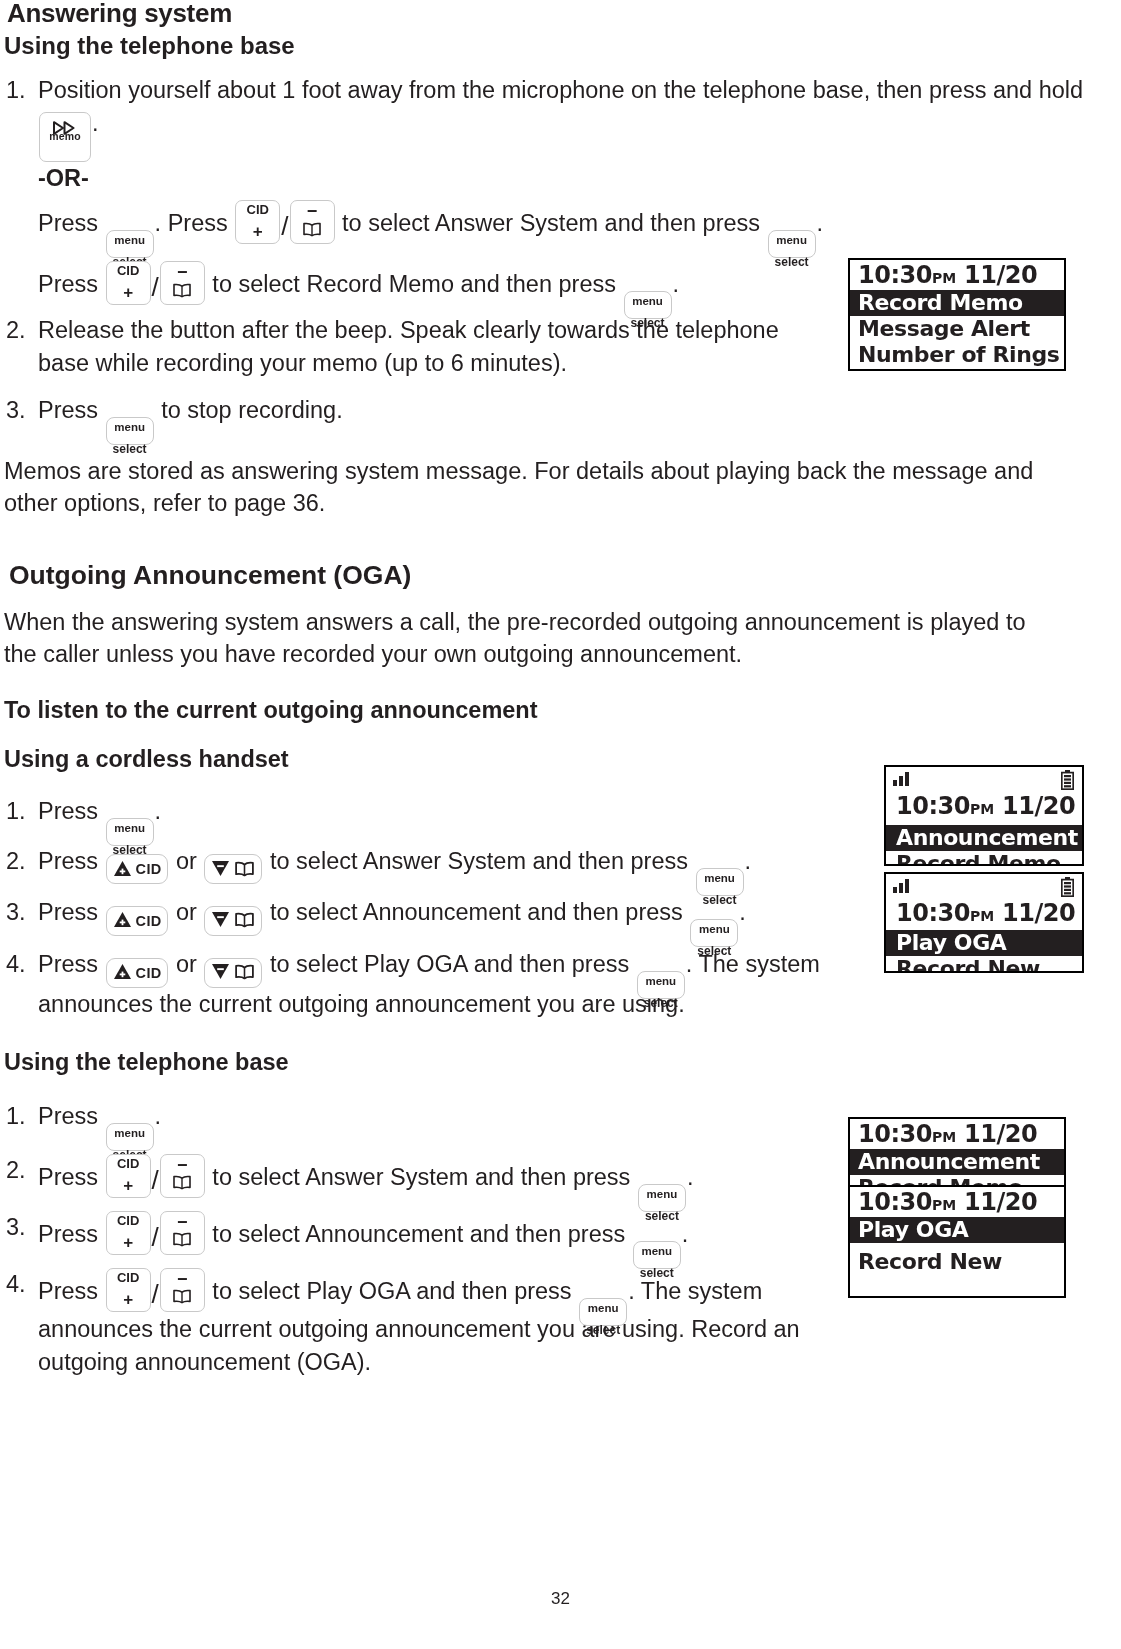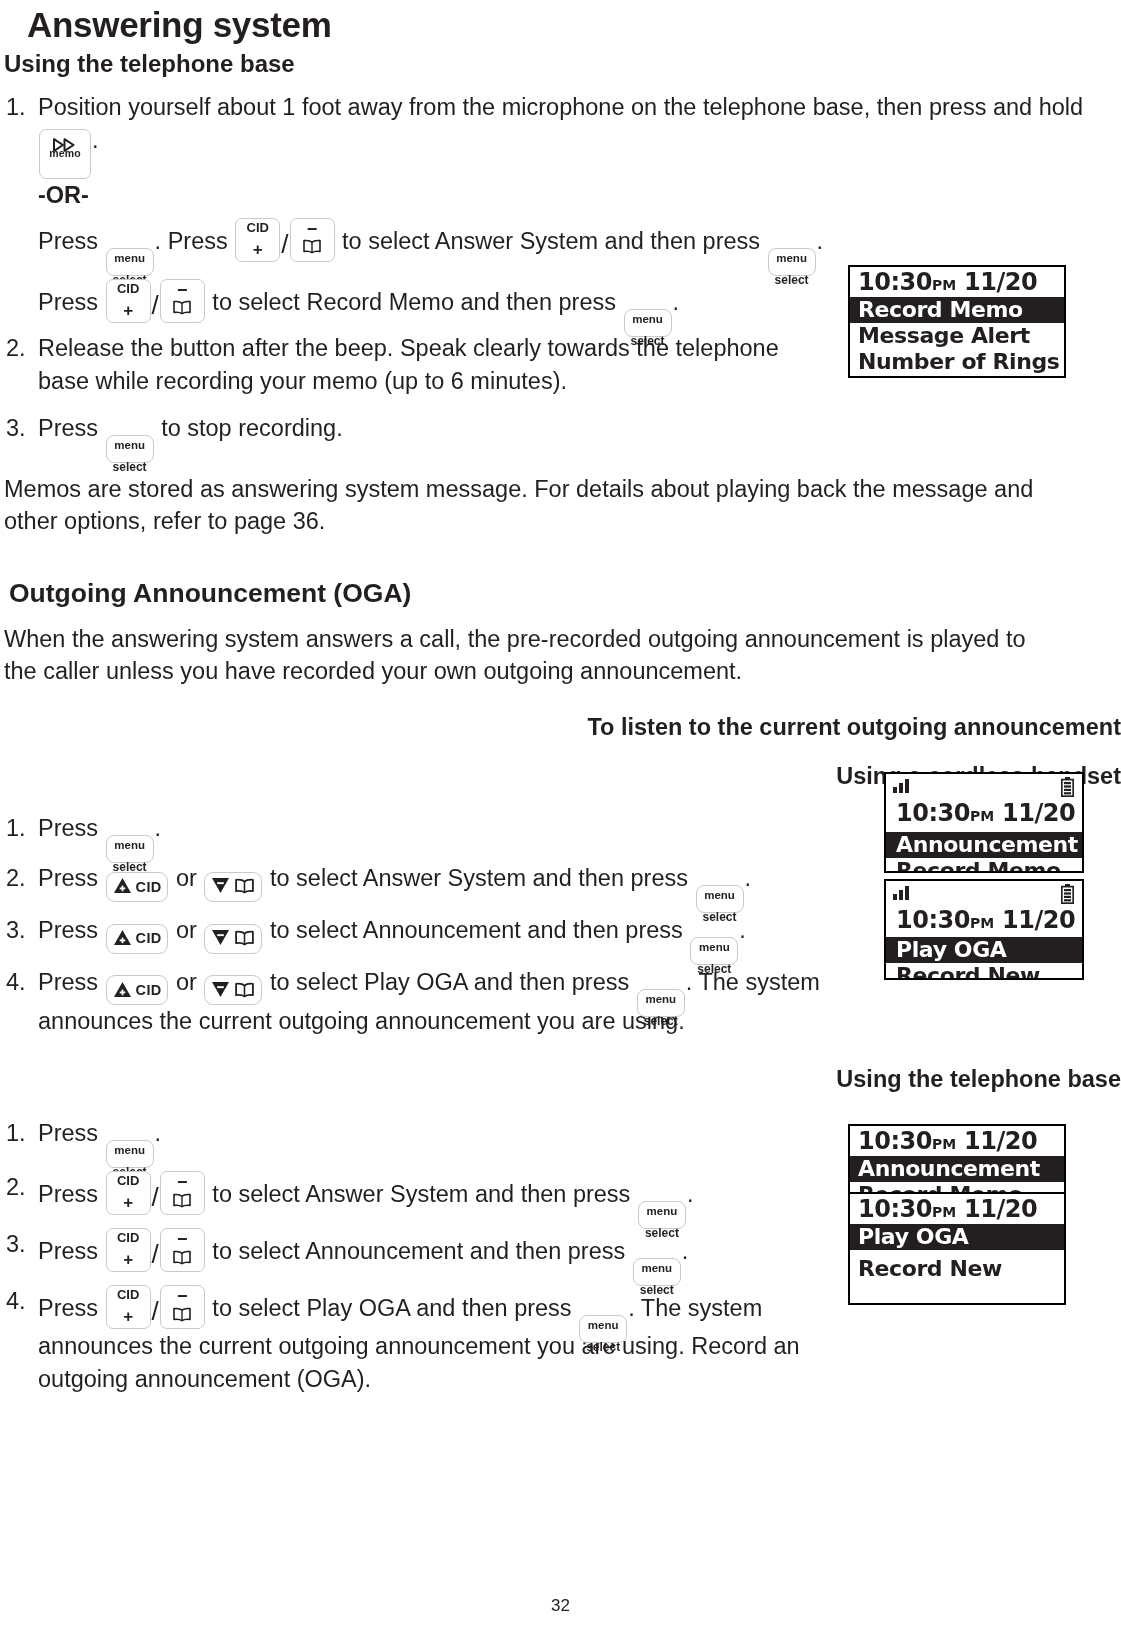--- a/index.html
+++ b/index.html
@@ -10,45 +10,44 @@
     background: #ffffff;
     font-family: "Liberation Sans", sans-serif;
     color: #231f20;
     position: relative;
     overflow: hidden;
   }
   .page { position: relative; width: 1121px; height: 1649px; padding: 0; }
 
   
   h1.title {
-    font-size: 35px;
+    font-size: 26px;
     font-weight: bold;
     letter-spacing: -0.3px;
-    margin: 7px;
-    padding: 0 0 0 20px;
+    margin: 0;
+    padding: 0 0 0 7px;
     line-height: 1.05;
   }
   h2.sub {
     font-size: 24px;
     font-weight: bold;
     margin: 6px 0 0 4px;
     line-height: 1.1;
   }
   h2.section {
     font-size: 26.5px;
     font-weight: bold;
     margin: 0 0 0 9px;
     line-height: 1.15;
   }
   h3.bold-lead {
     font-size: 23.5px;
     font-weight: bold;
     margin: 0 0 0 4px;
     line-height: 1.15;
-    text-align: right;
   }
   p.body {
     font-size: 23.5px;
     line-height: 1.36;
     margin: 0 0 0 4px;
     font-weight: 400;
   }
 
   
   ol.steps { list-style: none; margin: 0; padding: 0; }

